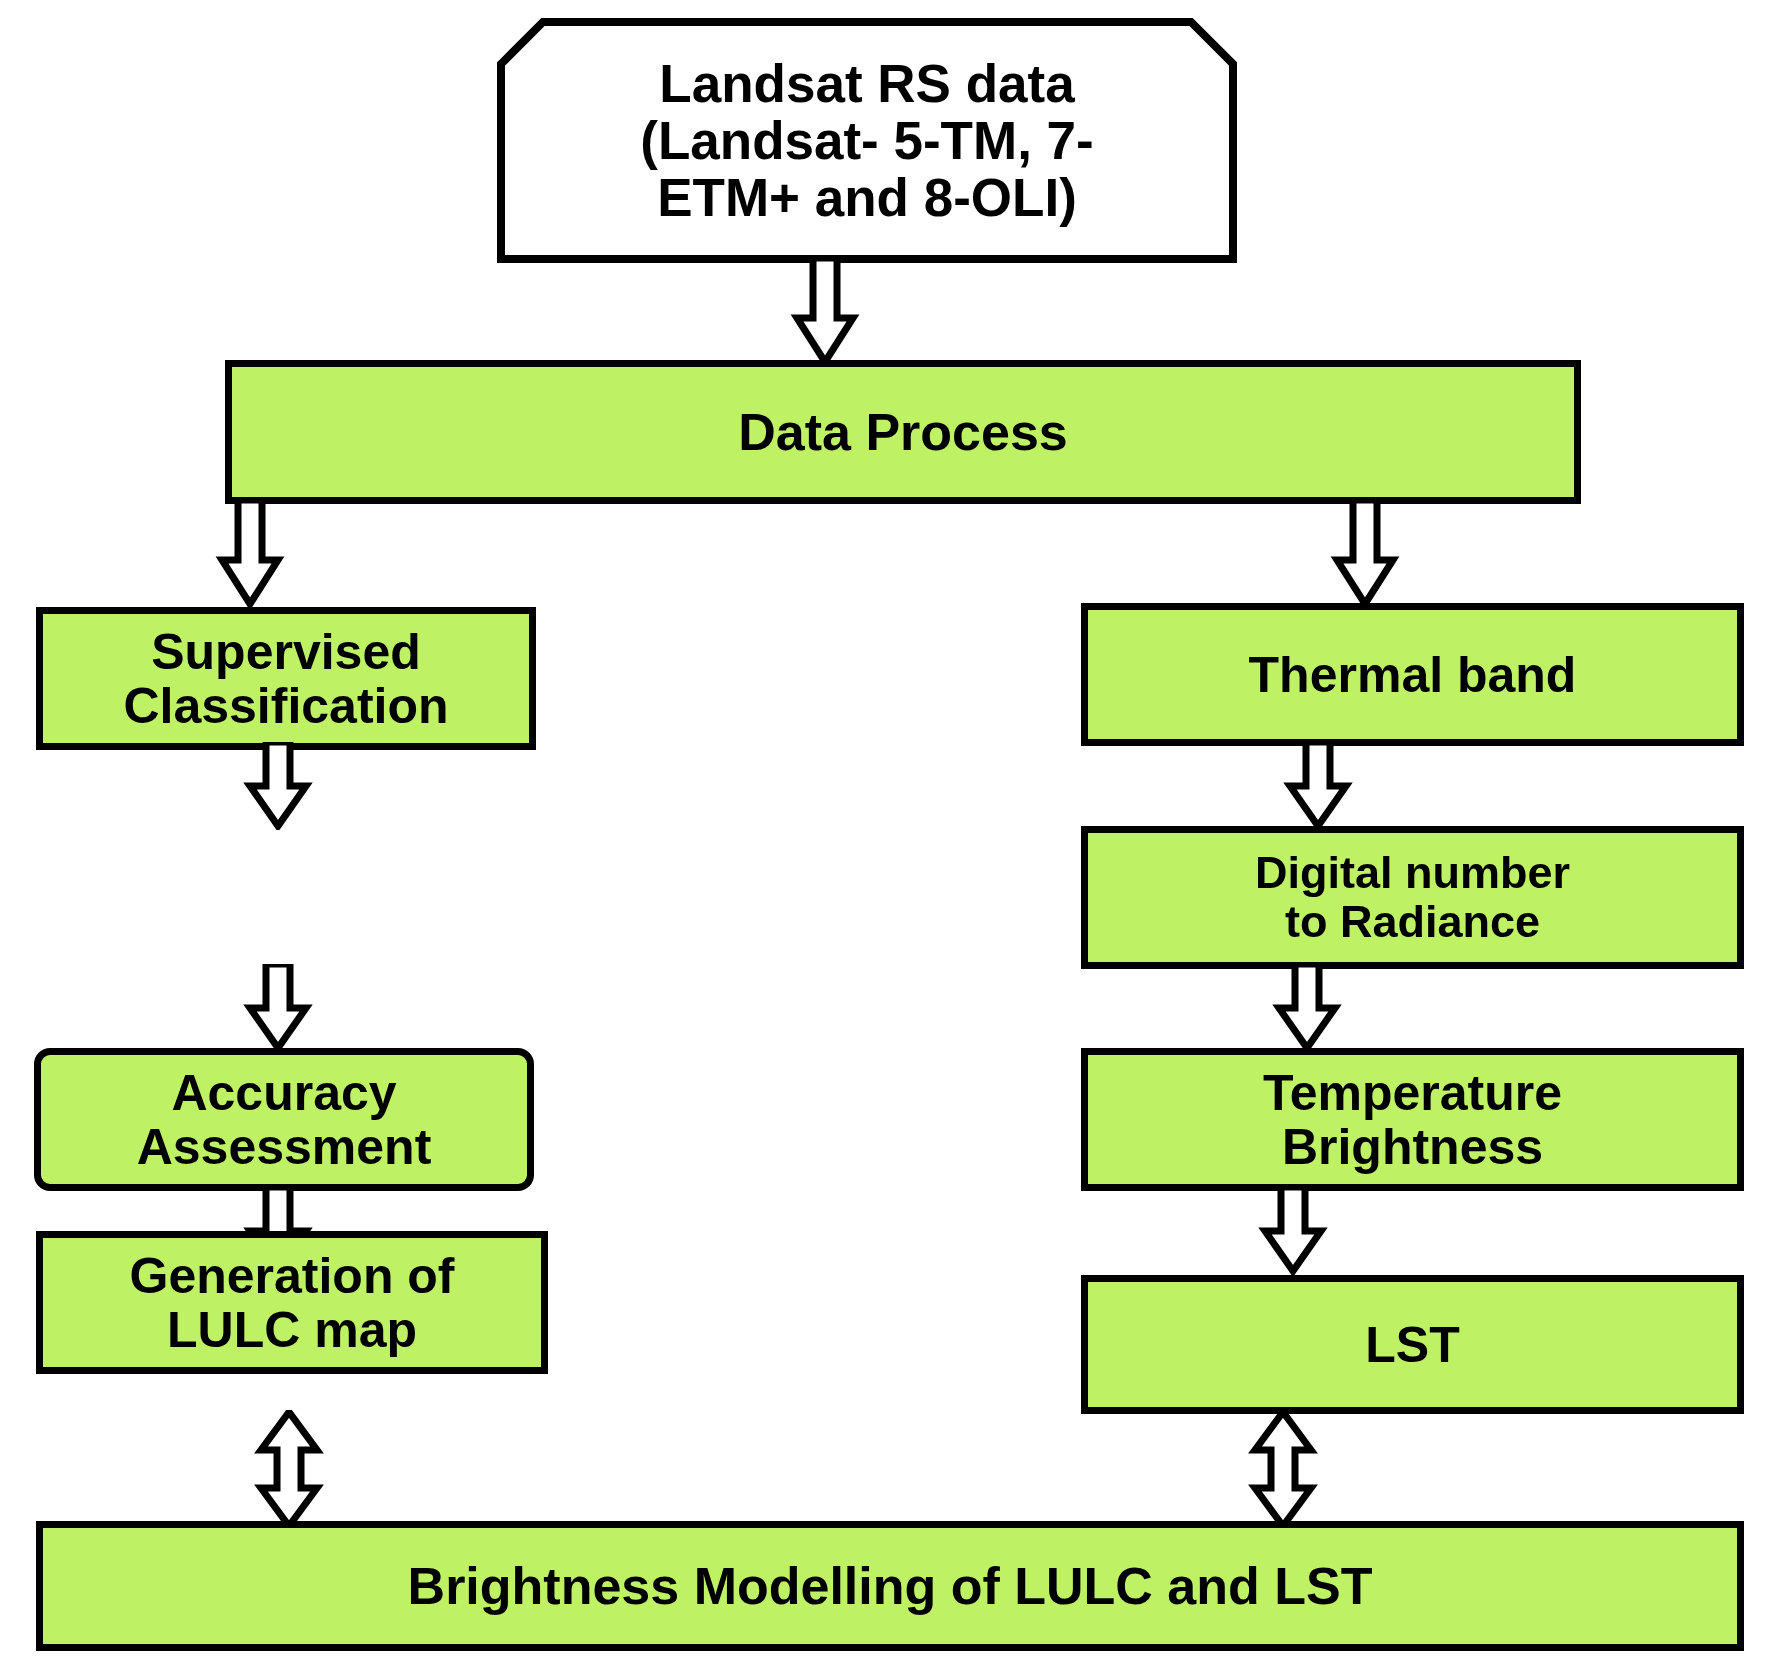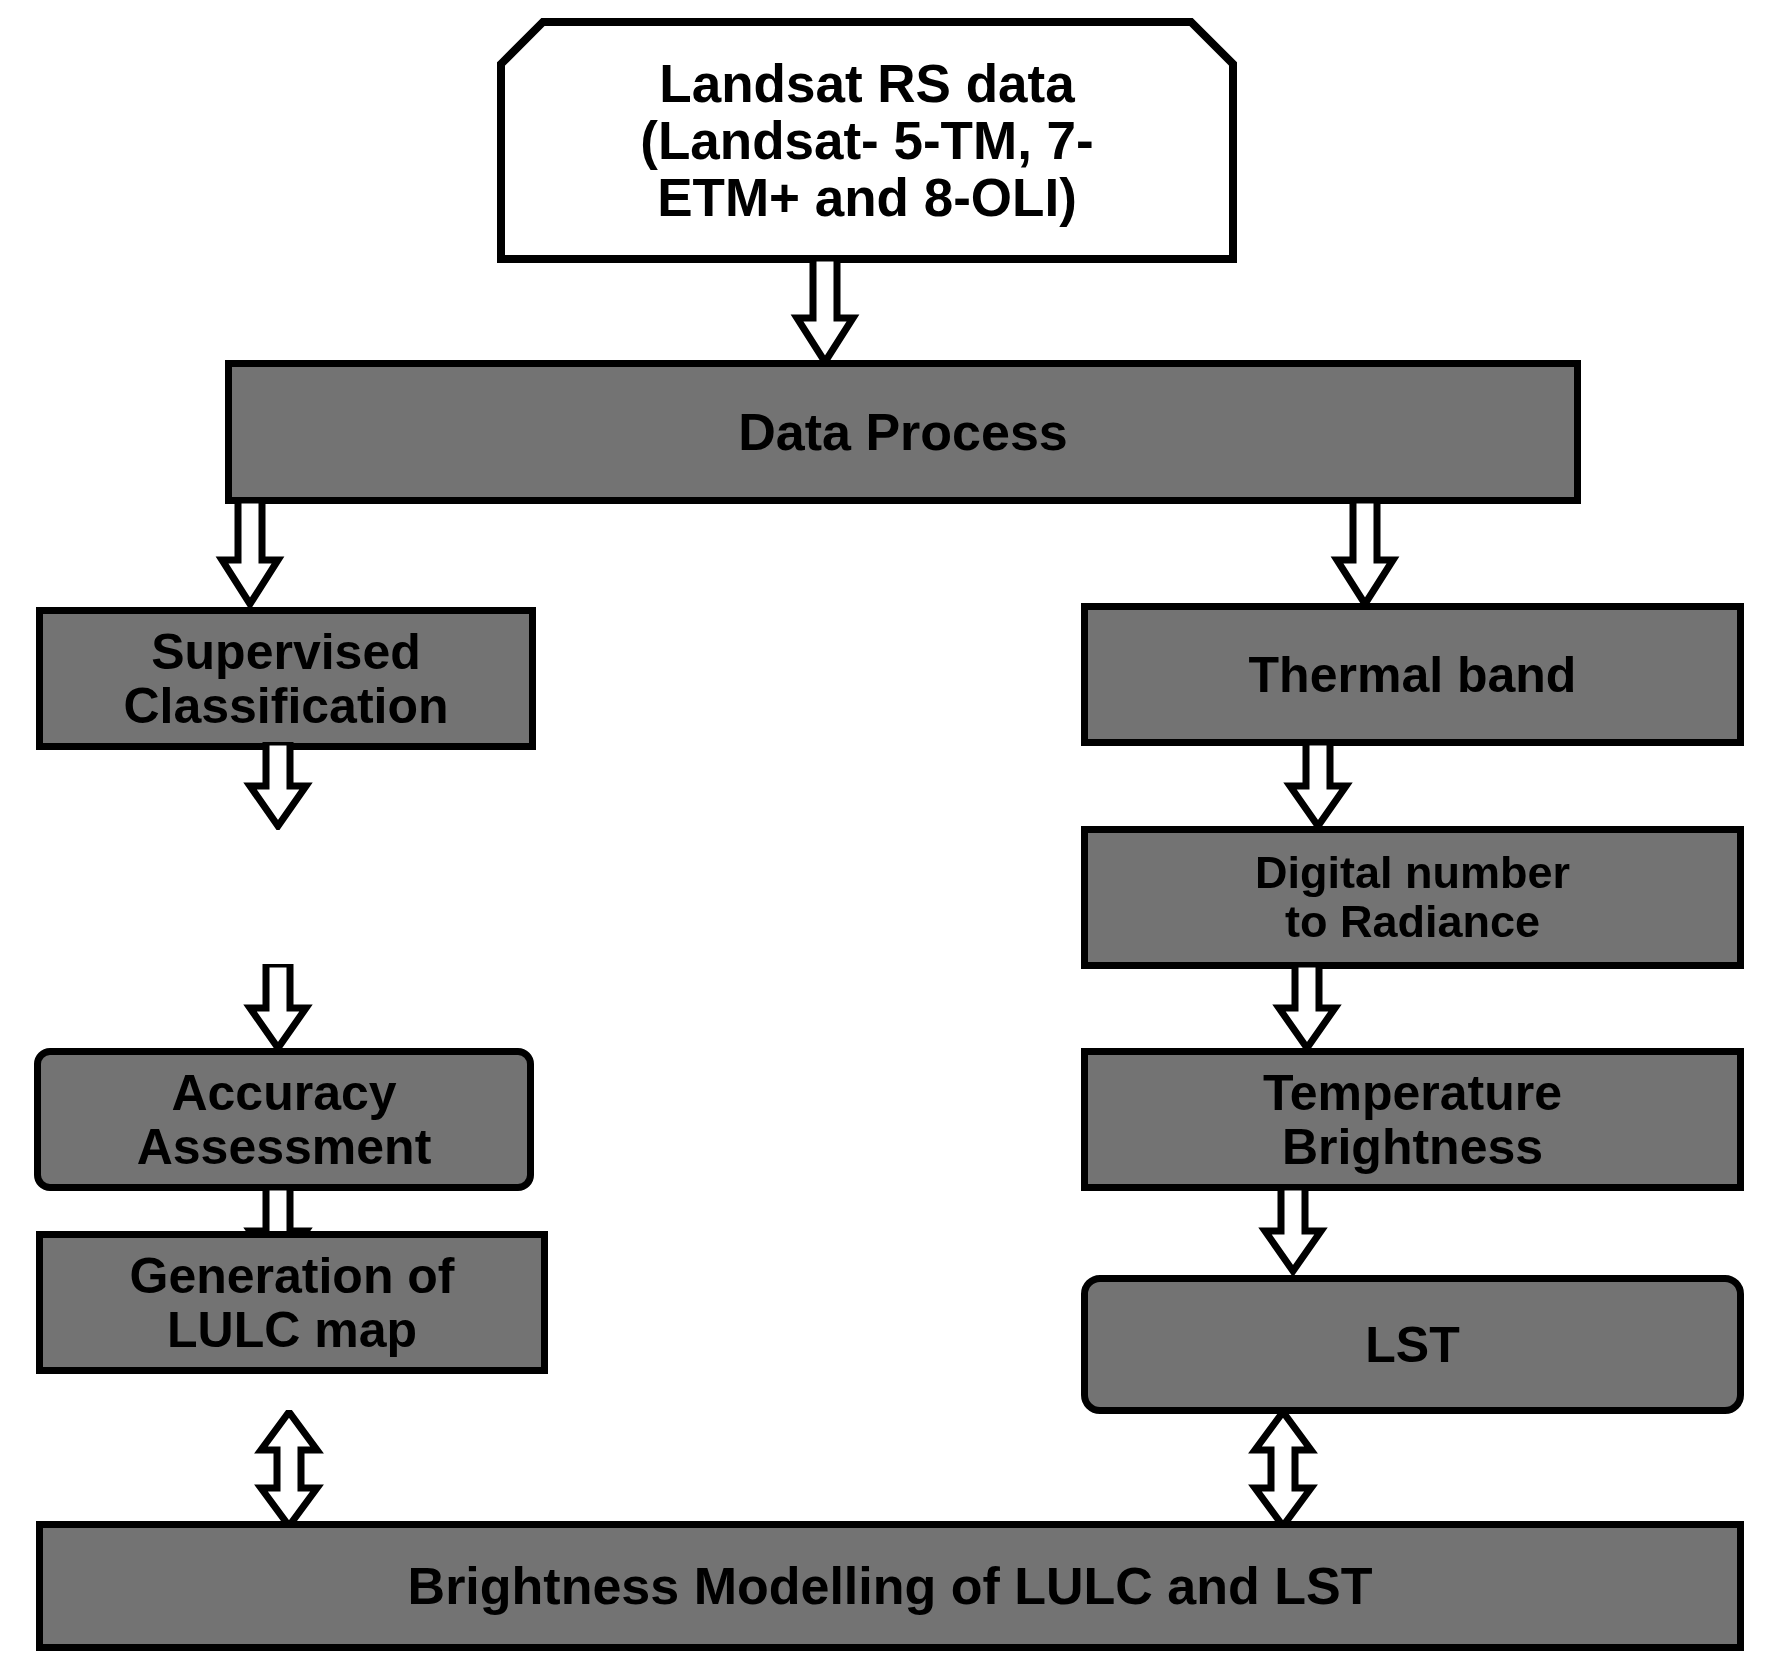--- a/index.html
+++ b/index.html
@@ -12,21 +12,21 @@
     width: 1766px;
     height: 1677px;
     background: #ffffff;
     font-family: "Liberation Sans", "DejaVu Sans", sans-serif;
     overflow: hidden;
   }
   .node {
     position: absolute;
     box-sizing: border-box;
     border: 7px solid #000000;
-    background: #737373;
+    background: #bef264;
     display: flex;
     align-items: center;
     justify-content: center;
     text-align: center;
   }
   .node .label {
     font-weight: bold;
     color: #000000;
     line-height: 1.08;
     padding: 0 10px;
@@ -154,21 +154,21 @@
     <div class="label" style="font-size:50px;">Temperature
 Brightness</div>
   </div>
 
   <div class="conn" style="left:1258px; top:1187px; width:70px; height:88px;">
     <svg width="70" height="88" viewBox="0 0 70 88">
       <polygon points="23,0 47,0 47,44 63,44 35,84 7,44 23,44" fill="#ffffff" stroke="#000000" stroke-width="7" stroke-linejoin="miter"></polygon>
     </svg>
   </div>
 
-  <div class="node" style="left:1081px; top:1275px; width:663px; height:139px;border-radius:19px;">
+  <div class="node" style="left:1081px; top:1275px; width:663px; height:139px;">
     <div class="label" style="font-size:50px;">LST</div>
   </div>
 
   <div class="conn" style="left:1247px; top:1410px; width:72px; height:118px;">
     <svg width="72" height="118" viewBox="0 0 72 118">
       <polygon points="36,2 64,40 48,40 48,78 64,78 36,116 8,78 24,78 24,40 8,40" fill="#ffffff" stroke="#000000" stroke-width="7" stroke-linejoin="miter"></polygon>
     </svg>
   </div>
 
   <div class="node wide" style="left:36px; top:1521px; width:1708px; height:130px;">

